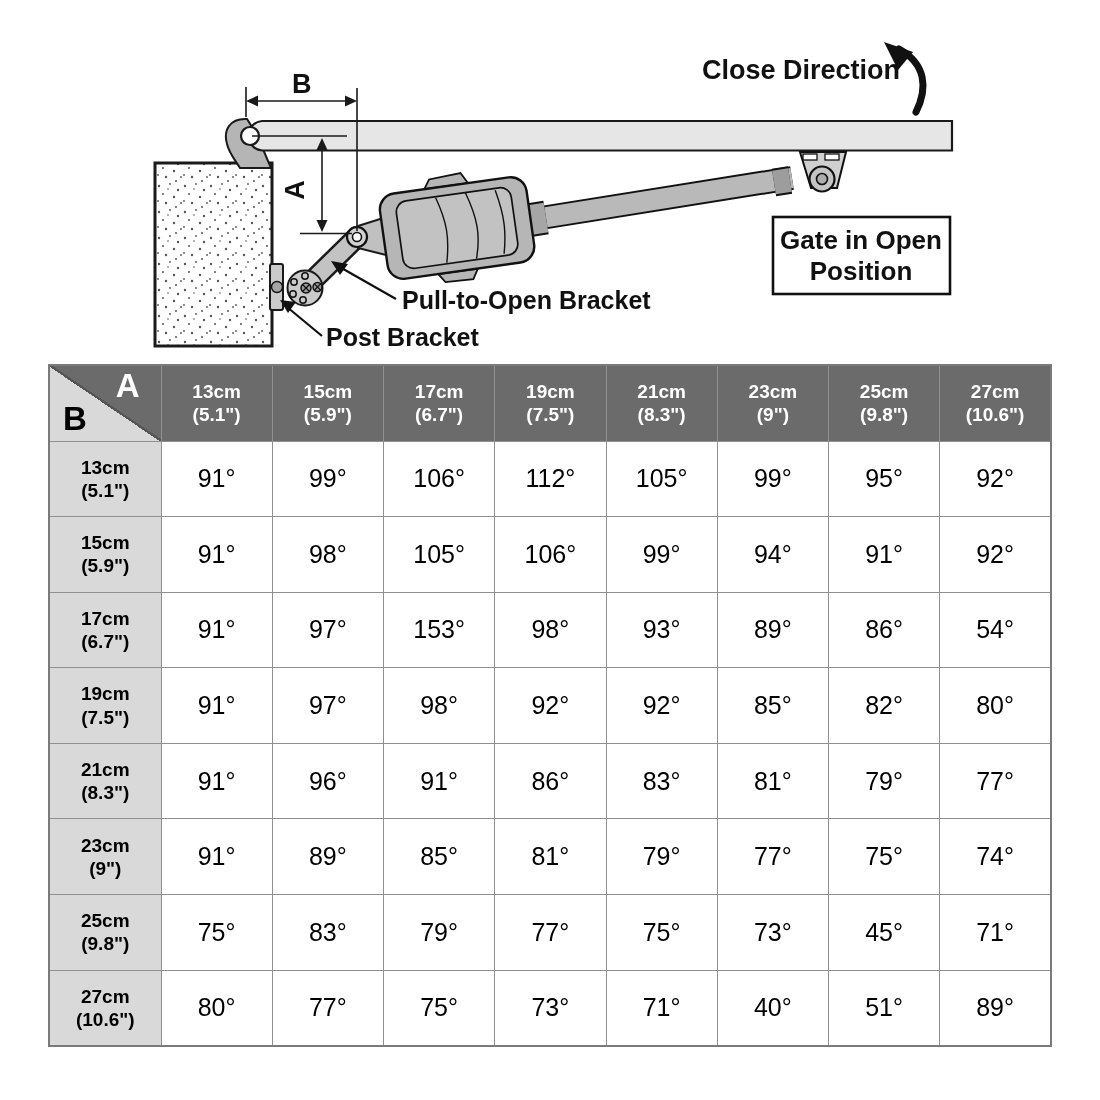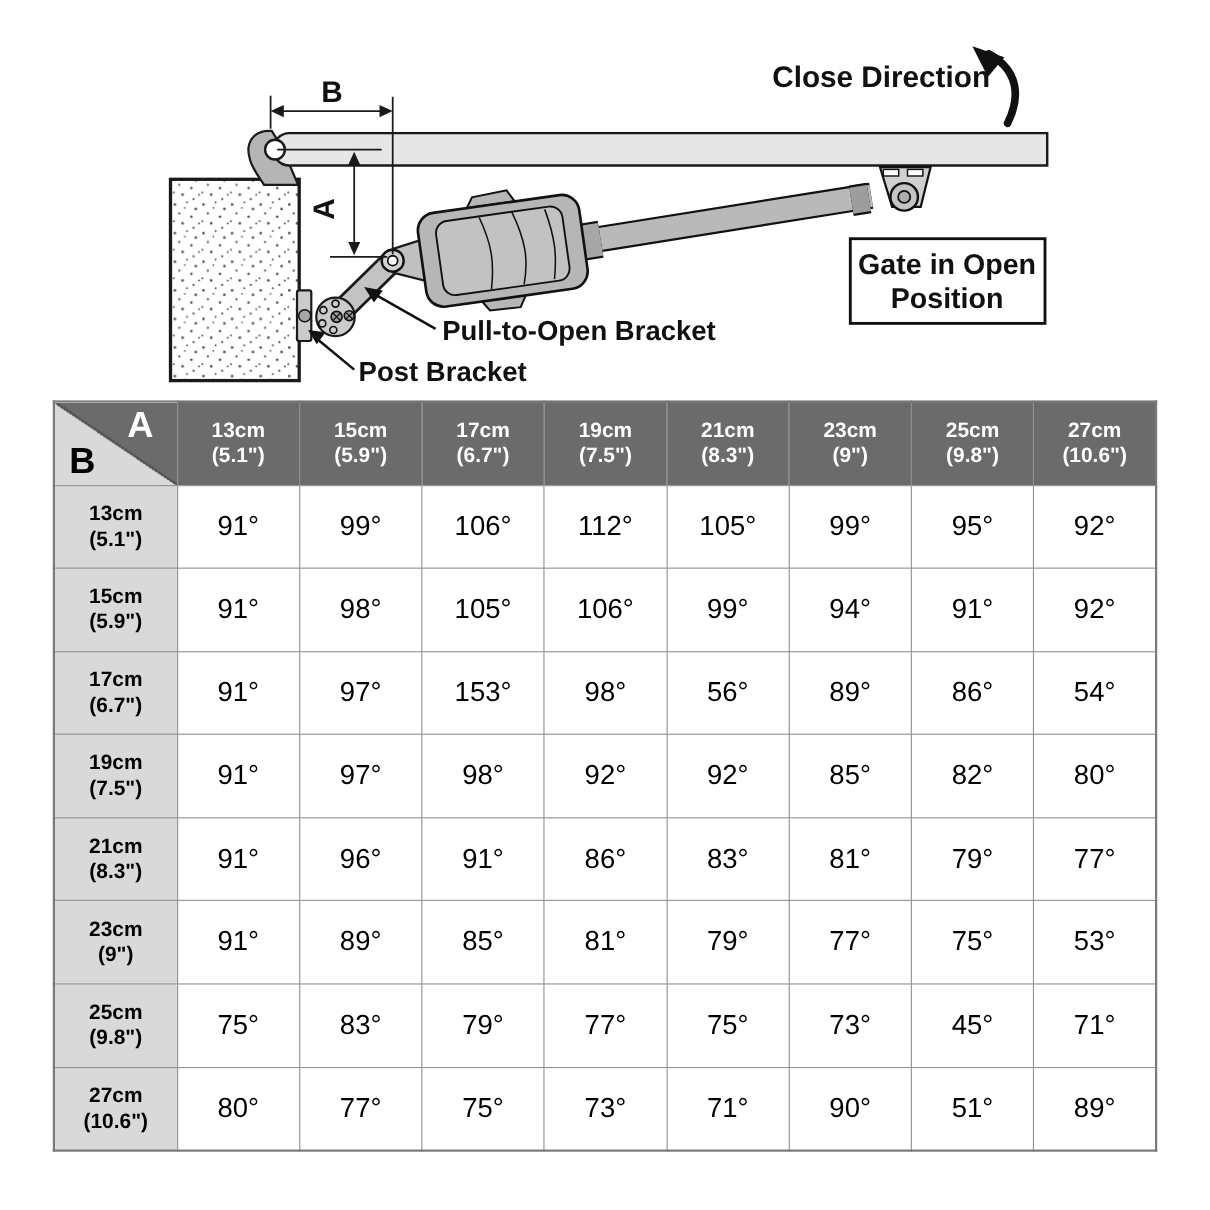--- a/index.html
+++ b/index.html
@@ -250,21 +250,21 @@
         </tr>
         <tr>
           <th class="rowhead">
             <div>17cm</div>
             <div>(6.7")</div>
           </th>
           <td class="val">91°</td>
           <td class="val">97°</td>
           <td class="val">153°</td>
           <td class="val">98°</td>
-          <td class="val">56°</td>
+          <td class="val">93°</td>
           <td class="val">89°</td>
           <td class="val">86°</td>
           <td class="val">54°</td>
         </tr>
         <tr>
           <th class="rowhead">
             <div>19cm</div>
             <div>(7.5")</div>
           </th>
           <td class="val">91°</td>
@@ -295,21 +295,21 @@
             <div>23cm</div>
             <div>(9")</div>
           </th>
           <td class="val">91°</td>
           <td class="val">89°</td>
           <td class="val">85°</td>
           <td class="val">81°</td>
           <td class="val">79°</td>
           <td class="val">77°</td>
           <td class="val">75°</td>
-          <td class="val">53°</td>
+          <td class="val">74°</td>
         </tr>
         <tr>
           <th class="rowhead">
             <div>25cm</div>
             <div>(9.8")</div>
           </th>
           <td class="val">75°</td>
           <td class="val">83°</td>
           <td class="val">79°</td>
           <td class="val">77°</td>
@@ -321,20 +321,20 @@
         <tr>
           <th class="rowhead">
             <div>27cm</div>
             <div>(10.6")</div>
           </th>
           <td class="val">80°</td>
           <td class="val">77°</td>
           <td class="val">75°</td>
           <td class="val">73°</td>
           <td class="val">71°</td>
-          <td class="val">90°</td>
+          <td class="val">40°</td>
           <td class="val">51°</td>
           <td class="val">89°</td>
         </tr>
       </tbody>
   </table>
 
 </div>
 
 </body></html>

